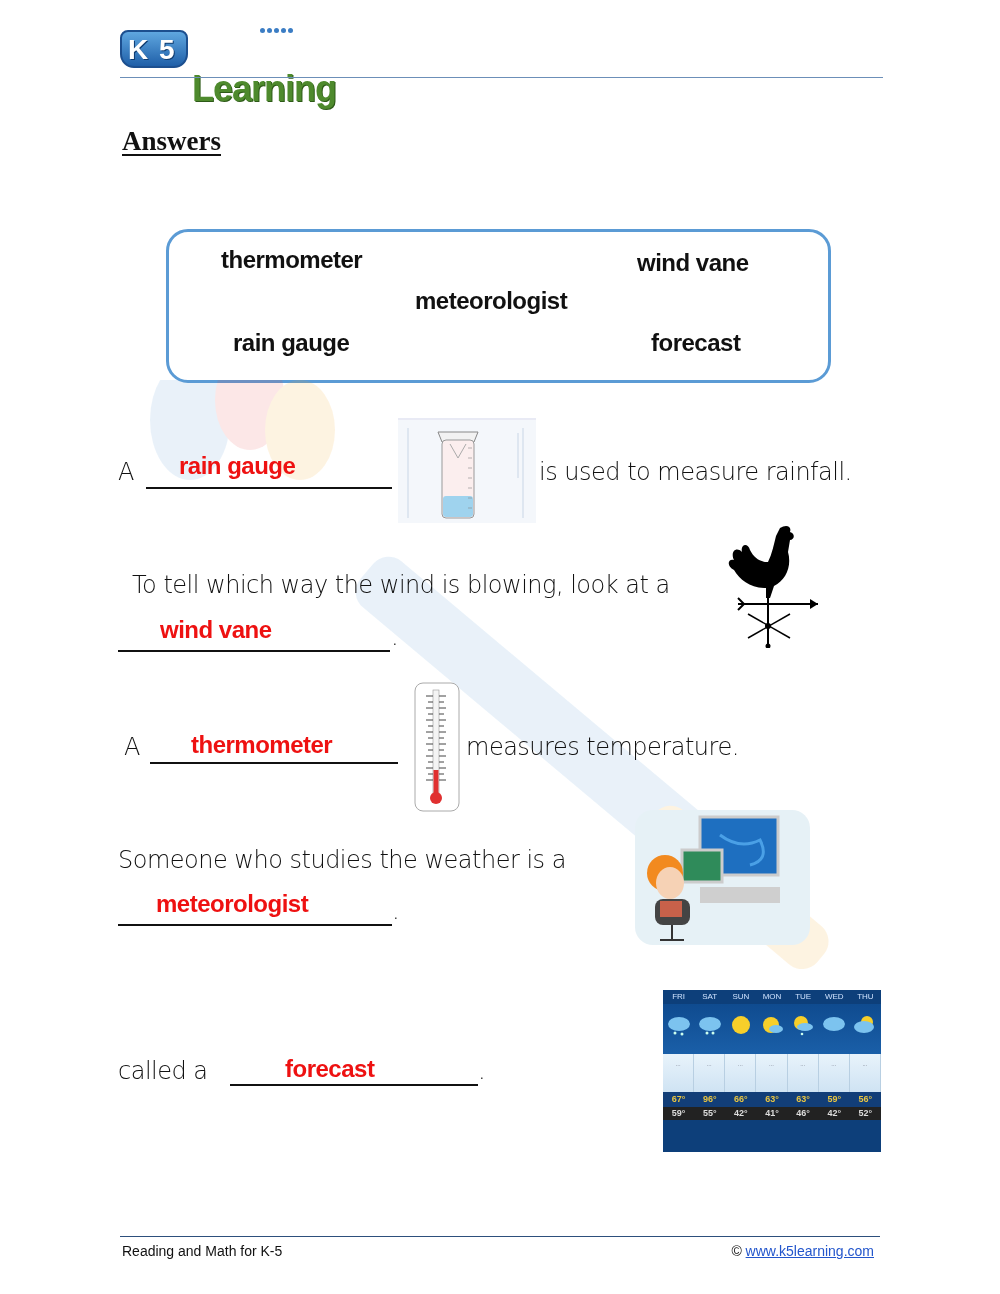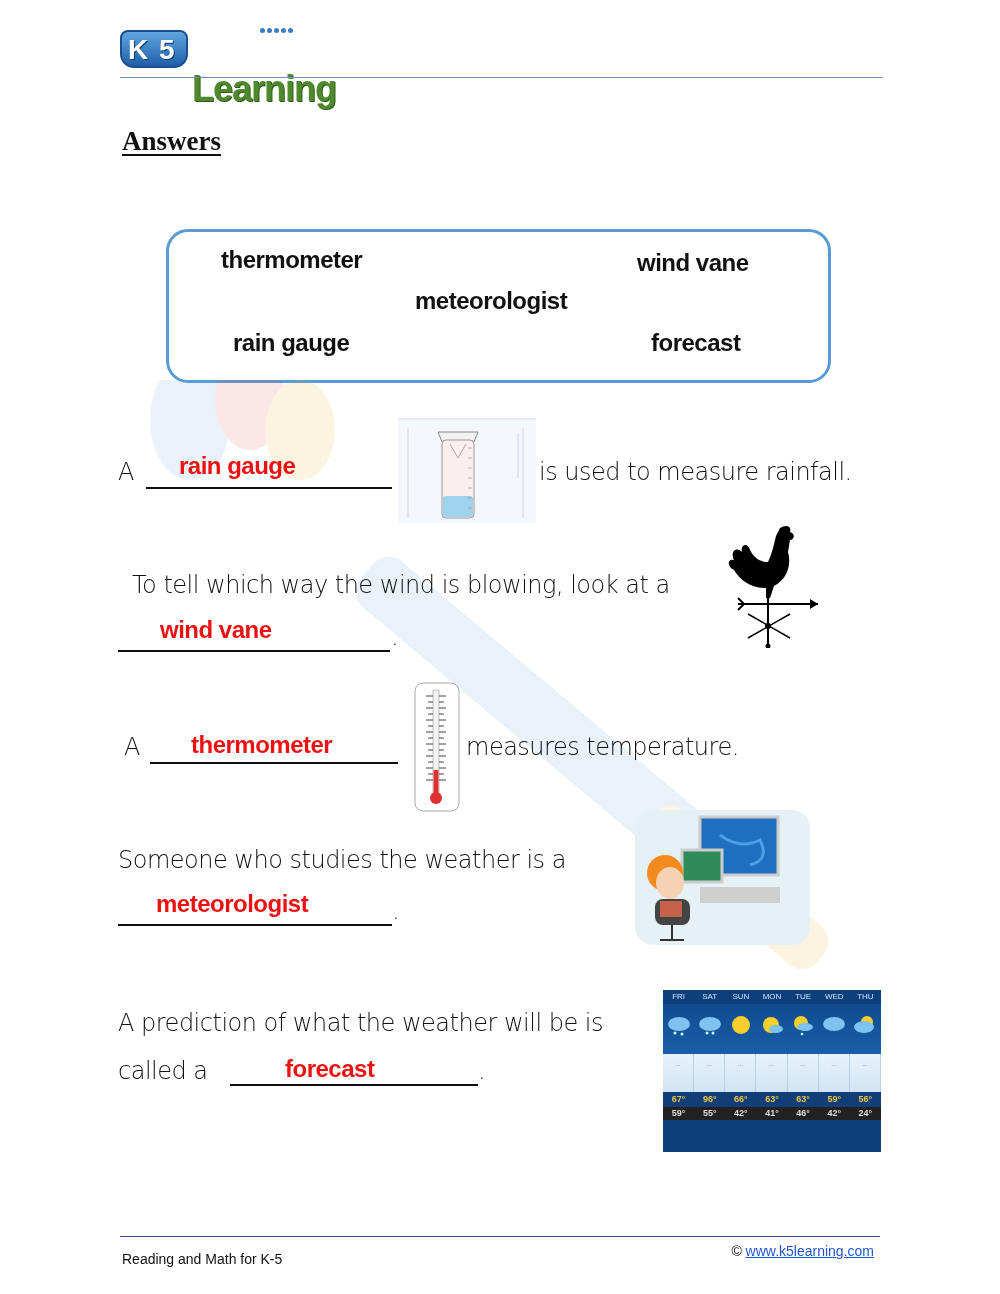--- a/index.html
+++ b/index.html
@@ -30,21 +30,21 @@
 
   
   .sent { position: absolute; font-family: "DejaVu Sans", sans-serif; font-size: 24px; color: #111; letter-spacing: -0.5px; white-space: nowrap; font-weight: 300; }
   .blank { position: absolute; height: 2px; background: #111; }
   .answer { position: absolute; font-family: "Liberation Sans", sans-serif; font-weight: bold; font-size: 24px; color: #ee1111; letter-spacing: -0.5px; white-space: nowrap; }
 
   .pic { position: absolute; }
 
   
   .footer-rule { position: absolute; left: 120px; top: 1236px; width: 760px; height: 1px; background: #2d4f7c; }
-  .footer-left { position: absolute; left: 122px; top: 1243px; font-family: "Liberation Sans", sans-serif; font-size: 14px; color: #111; margin-top: 8px; }
+  .footer-left { position: absolute; left: 122px; top: 1243px; font-family: "Liberation Sans", sans-serif; font-size: 14px; color: #111; }
   .footer-right { position: absolute; right: 126px; top: 1243px; font-family: "Liberation Sans", sans-serif; font-size: 14px; color: #111; }
   .footer-right a { color: #2255cc; text-decoration: underline; }
 
   
   .fc { position: absolute; left: 663px; top: 990px; width: 218px; height: 162px; background: #0d3f7a; overflow: hidden; font-family: "Liberation Sans", sans-serif; }
   .fc-row { display: flex; width: 100%; }
   .fc-cell { flex: 1; text-align: center; }
   .fc-days .fc-cell { font-size: 8px; color: #cfe3ff; height: 14px; line-height: 14px; }
   .fc-icons { height: 50px; background: linear-gradient(#0f4b8f,#1a5fa8); }
   .fc-icons .fc-cell { position: relative; }
@@ -190,21 +190,20 @@
     <rect x="52" y="45" width="40" height="32" fill="#2f8b5a" stroke="#ccc" stroke-width="3"></rect>
     <rect x="70" y="82" width="80" height="16" fill="#cfcfcf"></rect>
     <circle cx="35" cy="68" r="18" fill="#f28a1f"></circle>
     <ellipse cx="40" cy="78" rx="14" ry="16" fill="#f6d2b5"></ellipse>
     <rect x="25" y="94" width="35" height="26" rx="8" fill="#444"></rect>
     <rect x="30" y="96" width="22" height="16" fill="#c8614a"></rect>
     <line x1="42" y1="120" x2="42" y2="135" stroke="#333" stroke-width="2"></line>
     <line x1="30" y1="135" x2="54" y2="135" stroke="#333" stroke-width="2"></line>
   </svg>
 
-  <div class="sent" style="left:118px; top:1009px;">A prediction of what the weather will be is</div>
   <div class="sent" style="left:118px; top:1057px;">called a</div>
   <div class="blank" style="left:230px; top:1084px; width:248px;"></div>
   <div class="answer" style="left:285px; top:1055px;">forecast</div>
   <div class="sent" style="left:478px; top:1057px;">.</div>
 
   <div class="fc">
     <div class="fc-row fc-days">
       <div class="fc-cell">FRI</div>
       <div class="fc-cell">SAT</div>
       <div class="fc-cell">SUN</div>
@@ -276,21 +275,21 @@
       <div class="fc-cell">59°</div>
       <div class="fc-cell">56°</div>
     </div>
     <div class="fc-row fc-low">
       <div class="fc-cell">59°</div>
       <div class="fc-cell">55°</div>
       <div class="fc-cell">42°</div>
       <div class="fc-cell">41°</div>
       <div class="fc-cell">46°</div>
       <div class="fc-cell">42°</div>
-      <div class="fc-cell">24°</div>
+      <div class="fc-cell">52°</div>
     </div>
   </div>
 
   <div class="footer-rule"></div>
   <div class="footer-left">Reading and Math for K-5</div>
   <div class="footer-right">
     <span>©</span>
     <a>www.k5learning.com</a>
   </div>
 

